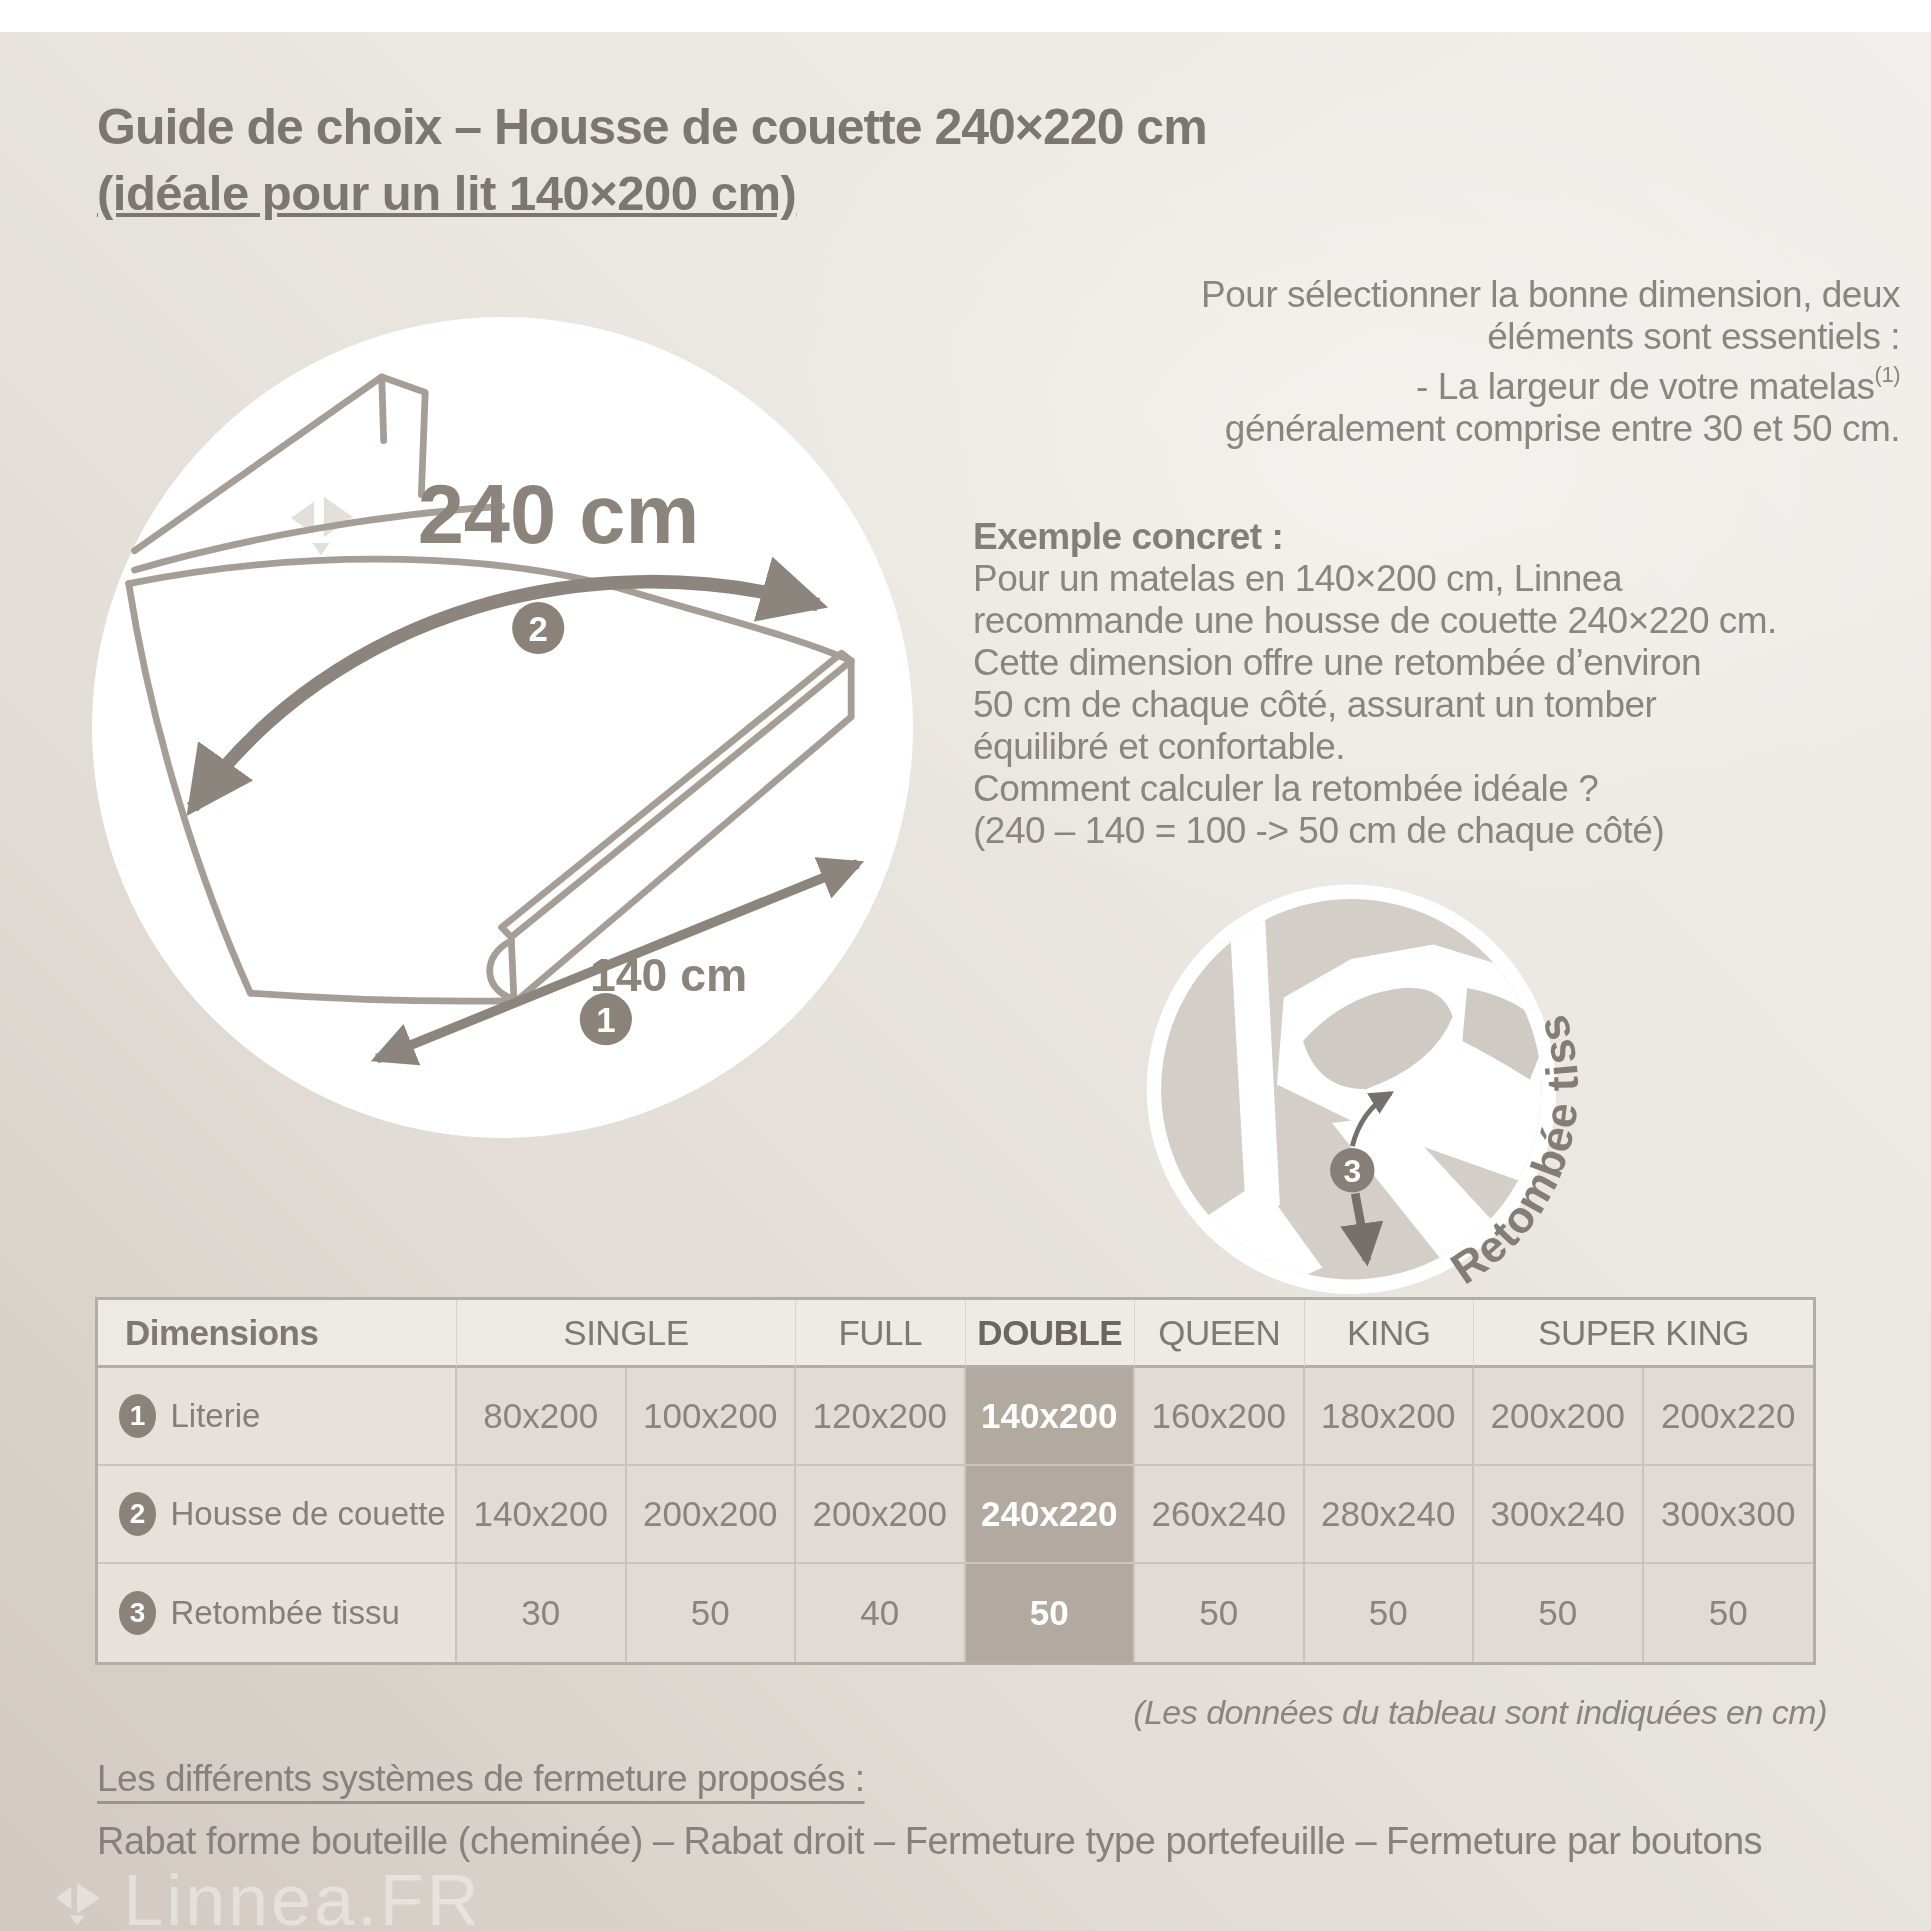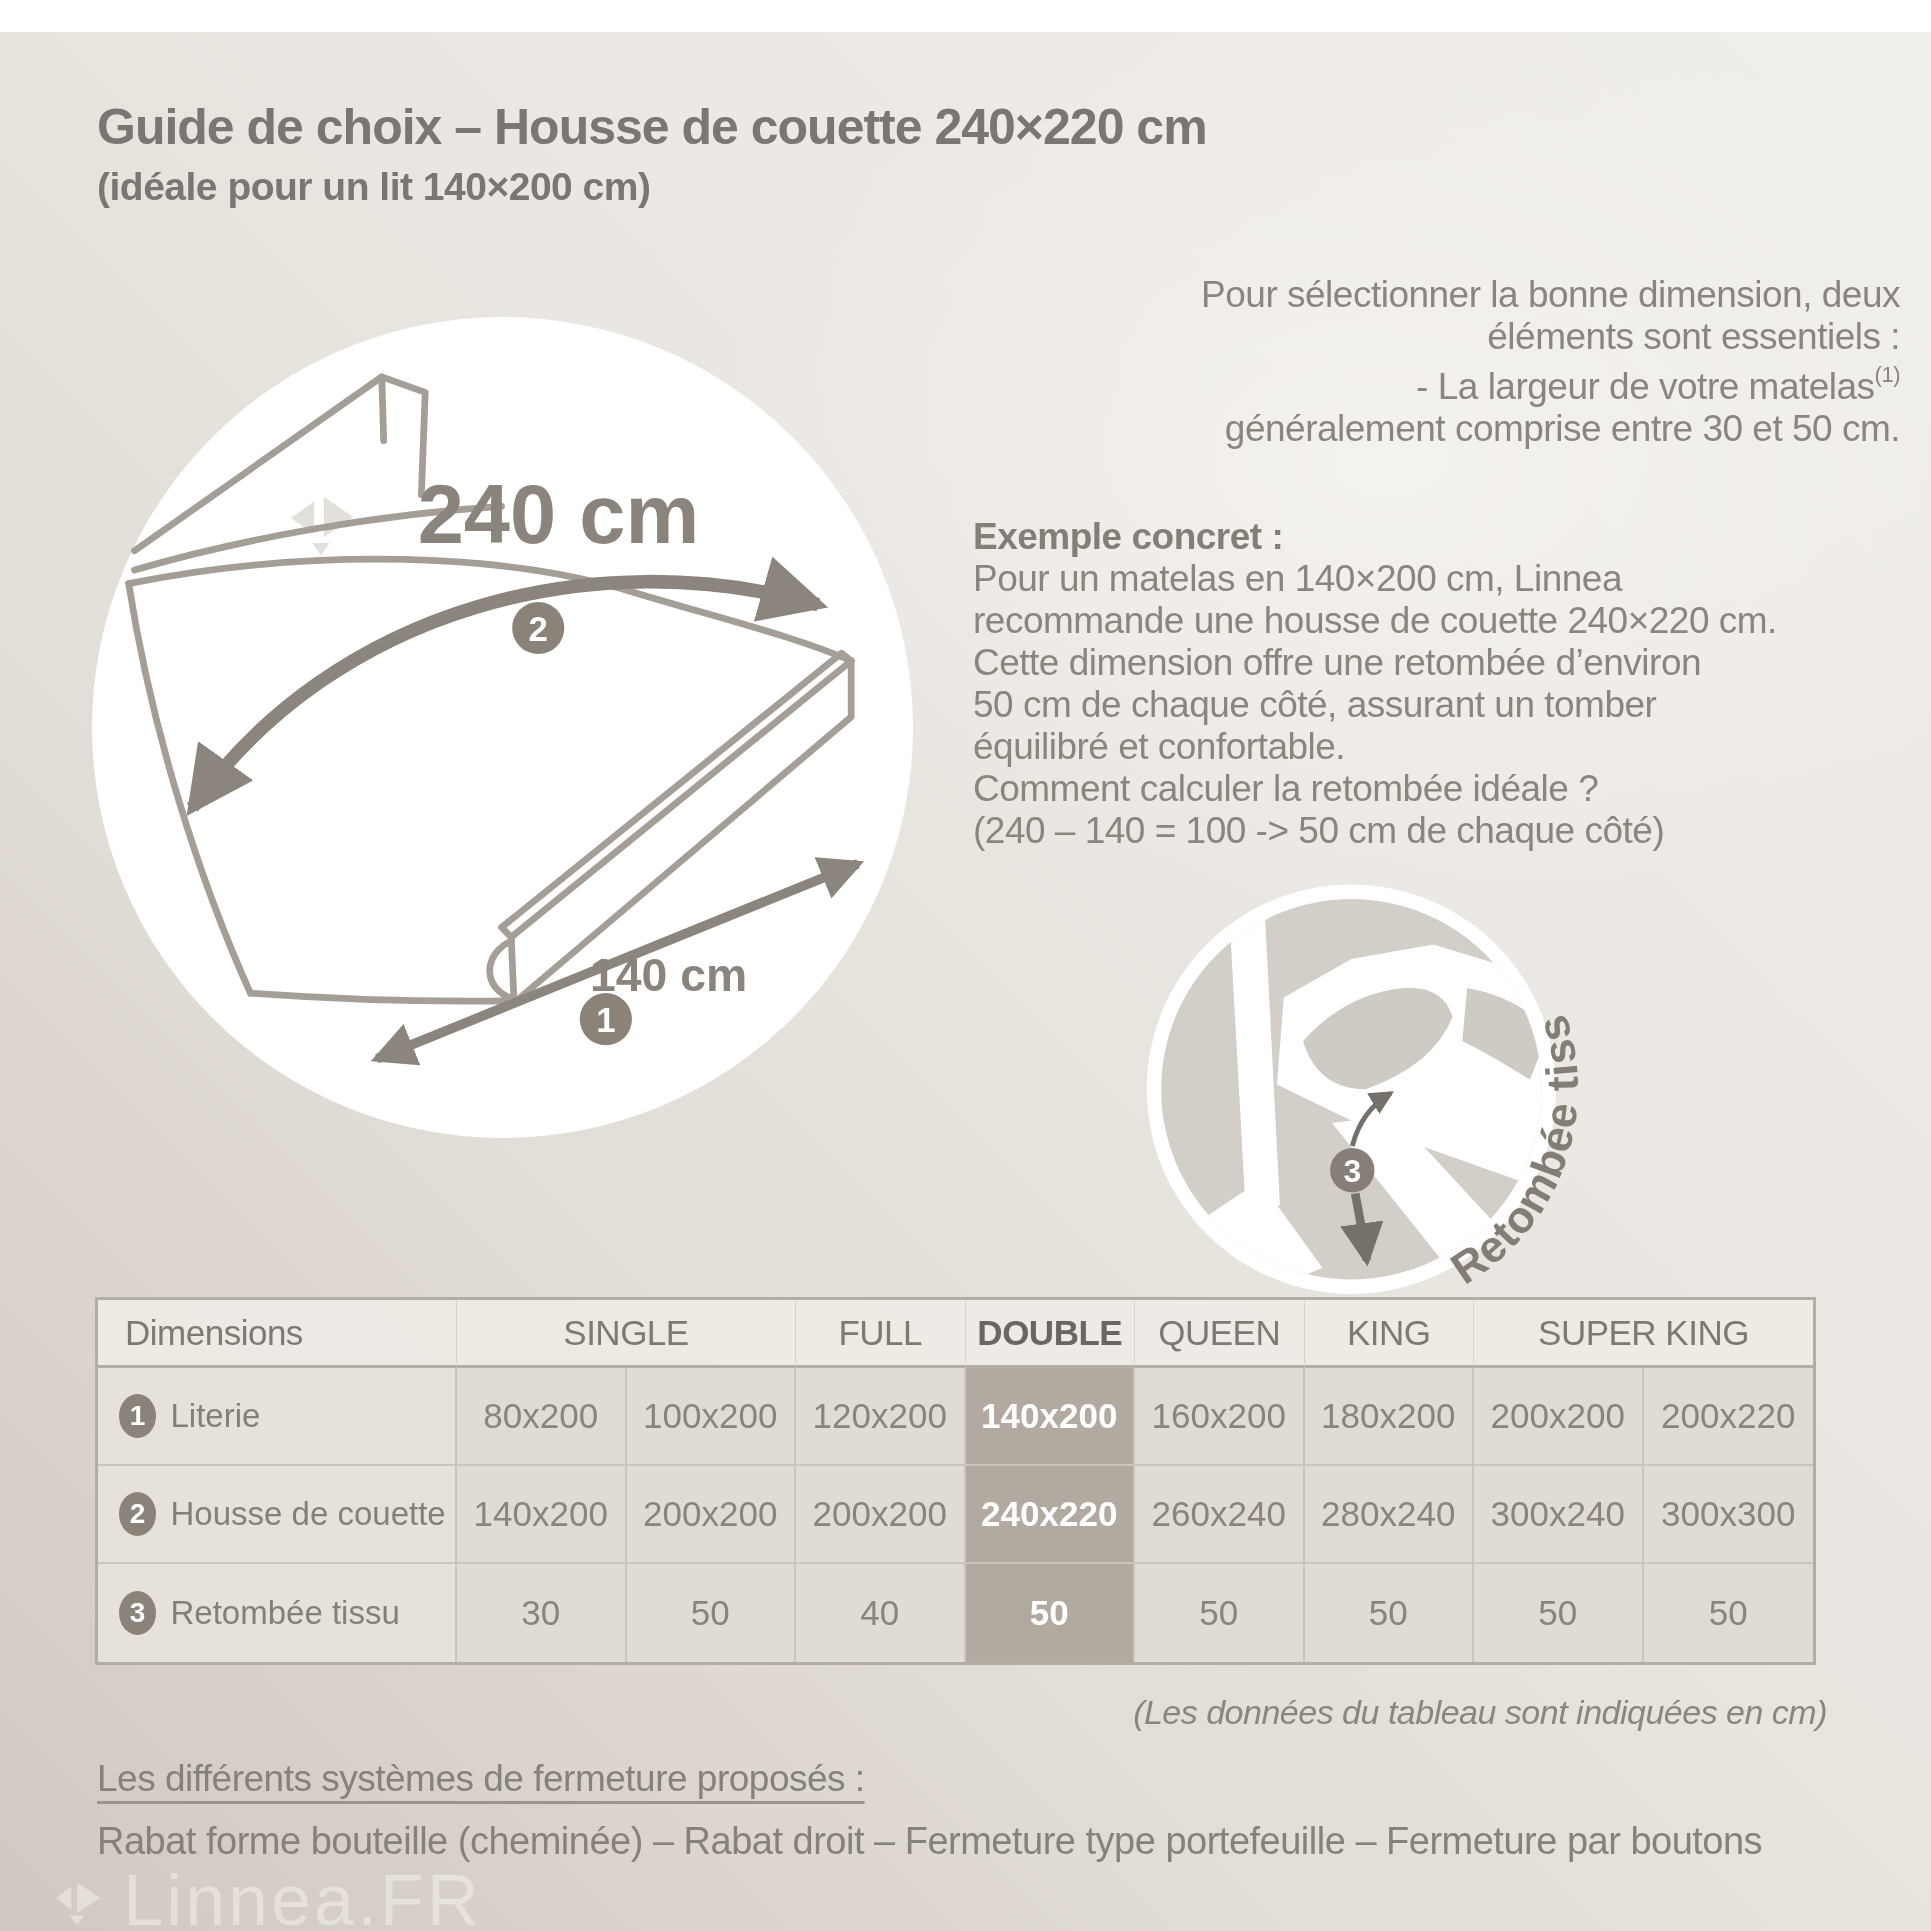--- a/index.html
+++ b/index.html
@@ -6,40 +6,40 @@
   body{font-family:"Liberation Sans","DejaVu Sans",sans-serif;}
   .page{
     position:relative;width:1931px;height:1931px;overflow:hidden;
     background:
       radial-gradient(ellipse 1159px 772px at 72% 22%, rgba(246,244,240,.8) 0%, rgba(246,244,240,0) 60%),
       linear-gradient(to bottom left,#f1efeb 0%,#ebe7e2 38%,#e2ddd6 66%,#d0c8c1 100%);
     margin-top: 32px;
   }
   .abs{position:absolute;}
   .title{left:97px;top:66px;font-size:50px;font-weight:bold;color:#7b7672;letter-spacing:-1px;}
-  .subtitle{left:97px;top:133px;font-size:39px;font-weight:bold;color:#7b7672;letter-spacing:-0.5px;}
+  .subtitle{left:97px;top:133px;font-size:49px;font-weight:bold;color:#7b7672;letter-spacing:-0.5px;text-decoration:underline;}
   .textcol{left:973px;width:927px;color:#8a857f;font-size:37px;line-height:42px;letter-spacing:-0.5px;}
   .intro{top:242px;text-align:right;}
   .example{top:484px;}
   .bold{font-weight:bold;color:#837e78;}
   sup{font-size:22px;position:relative;top:-3.9px;}
   .circle-main{left:92px;top:285px;width:821px;height:821px;border-radius:50%;background:#ffffff;}
   .small-diagram{left:1110px;top:835px;width:695px;height:541px;}
   
   .size-table{
     left:95px;top:1265px;width:1721px;
     display:grid;grid-template-columns:359px repeat(8,1fr);
     grid-template-rows:68px 98px 98px 98px;
     border:3.9px solid #b3ada5;box-sizing:border-box;
   }
   .cell{display:flex;align-items:center;justify-content:center;box-sizing:border-box;}
   .th{background:rgba(238,235,230,.9);border-right:1.9px solid #d8d3cc;border-bottom:3.9px solid #b3ada5;
       color:#7e7973;font-size:35px;letter-spacing:-0.5px;}
   .th.lastcol{border-right:none;}
-  .th-dimensions{justify-content:flex-start;padding-left:27px;}
+  .th-dimensions{justify-content:flex-start;padding-left:27px;font-weight:bold;}
   .th-double{font-weight:bold;color:#6b6661;}
   .span2{grid-column:span 2;}
   .td{background:#e0dbd4;border-right:2.9px solid #cac4bd;border-bottom:2.9px solid #cac4bd;
       color:#8a847d;font-size:35px;}
   .td.lastcol{border-right:none;}
   .td.lastrow{border-bottom:none;}
   .td.label{background:#e6e2db;justify-content:flex-start;padding-left:21px;gap:14.5px;font-size:33px;color:#847f78;}
   .td.hl{background:#b2aaa1;color:#ffffff;font-weight:bold;}
   .badge{flex:none;width:37px;height:44px;border-radius:50%;background:#8b837a;color:#fff;
          display:flex;align-items:center;justify-content:center;font-size:28px;font-weight:bold;}

